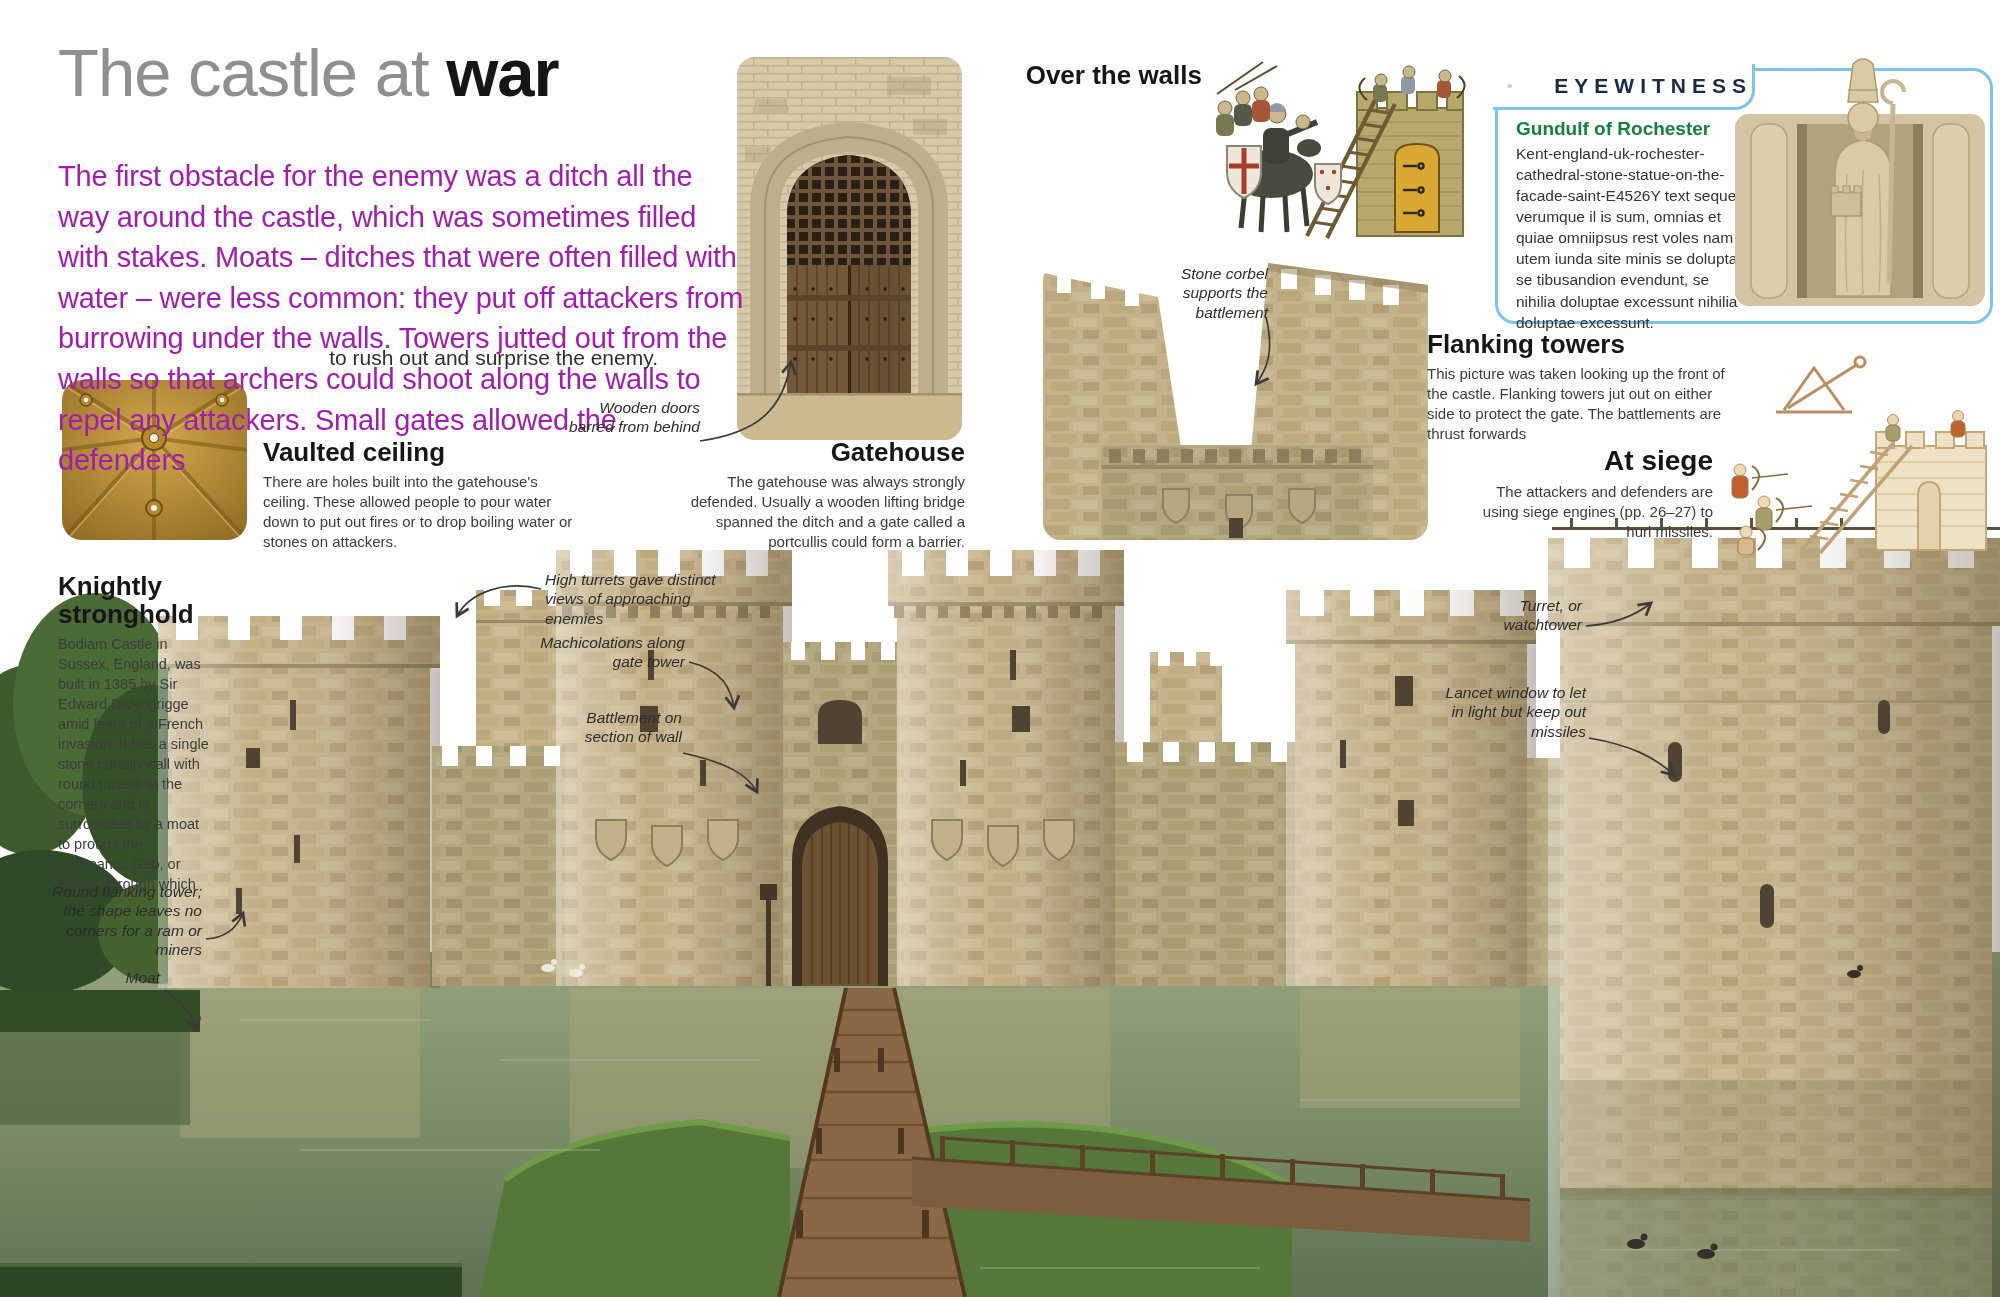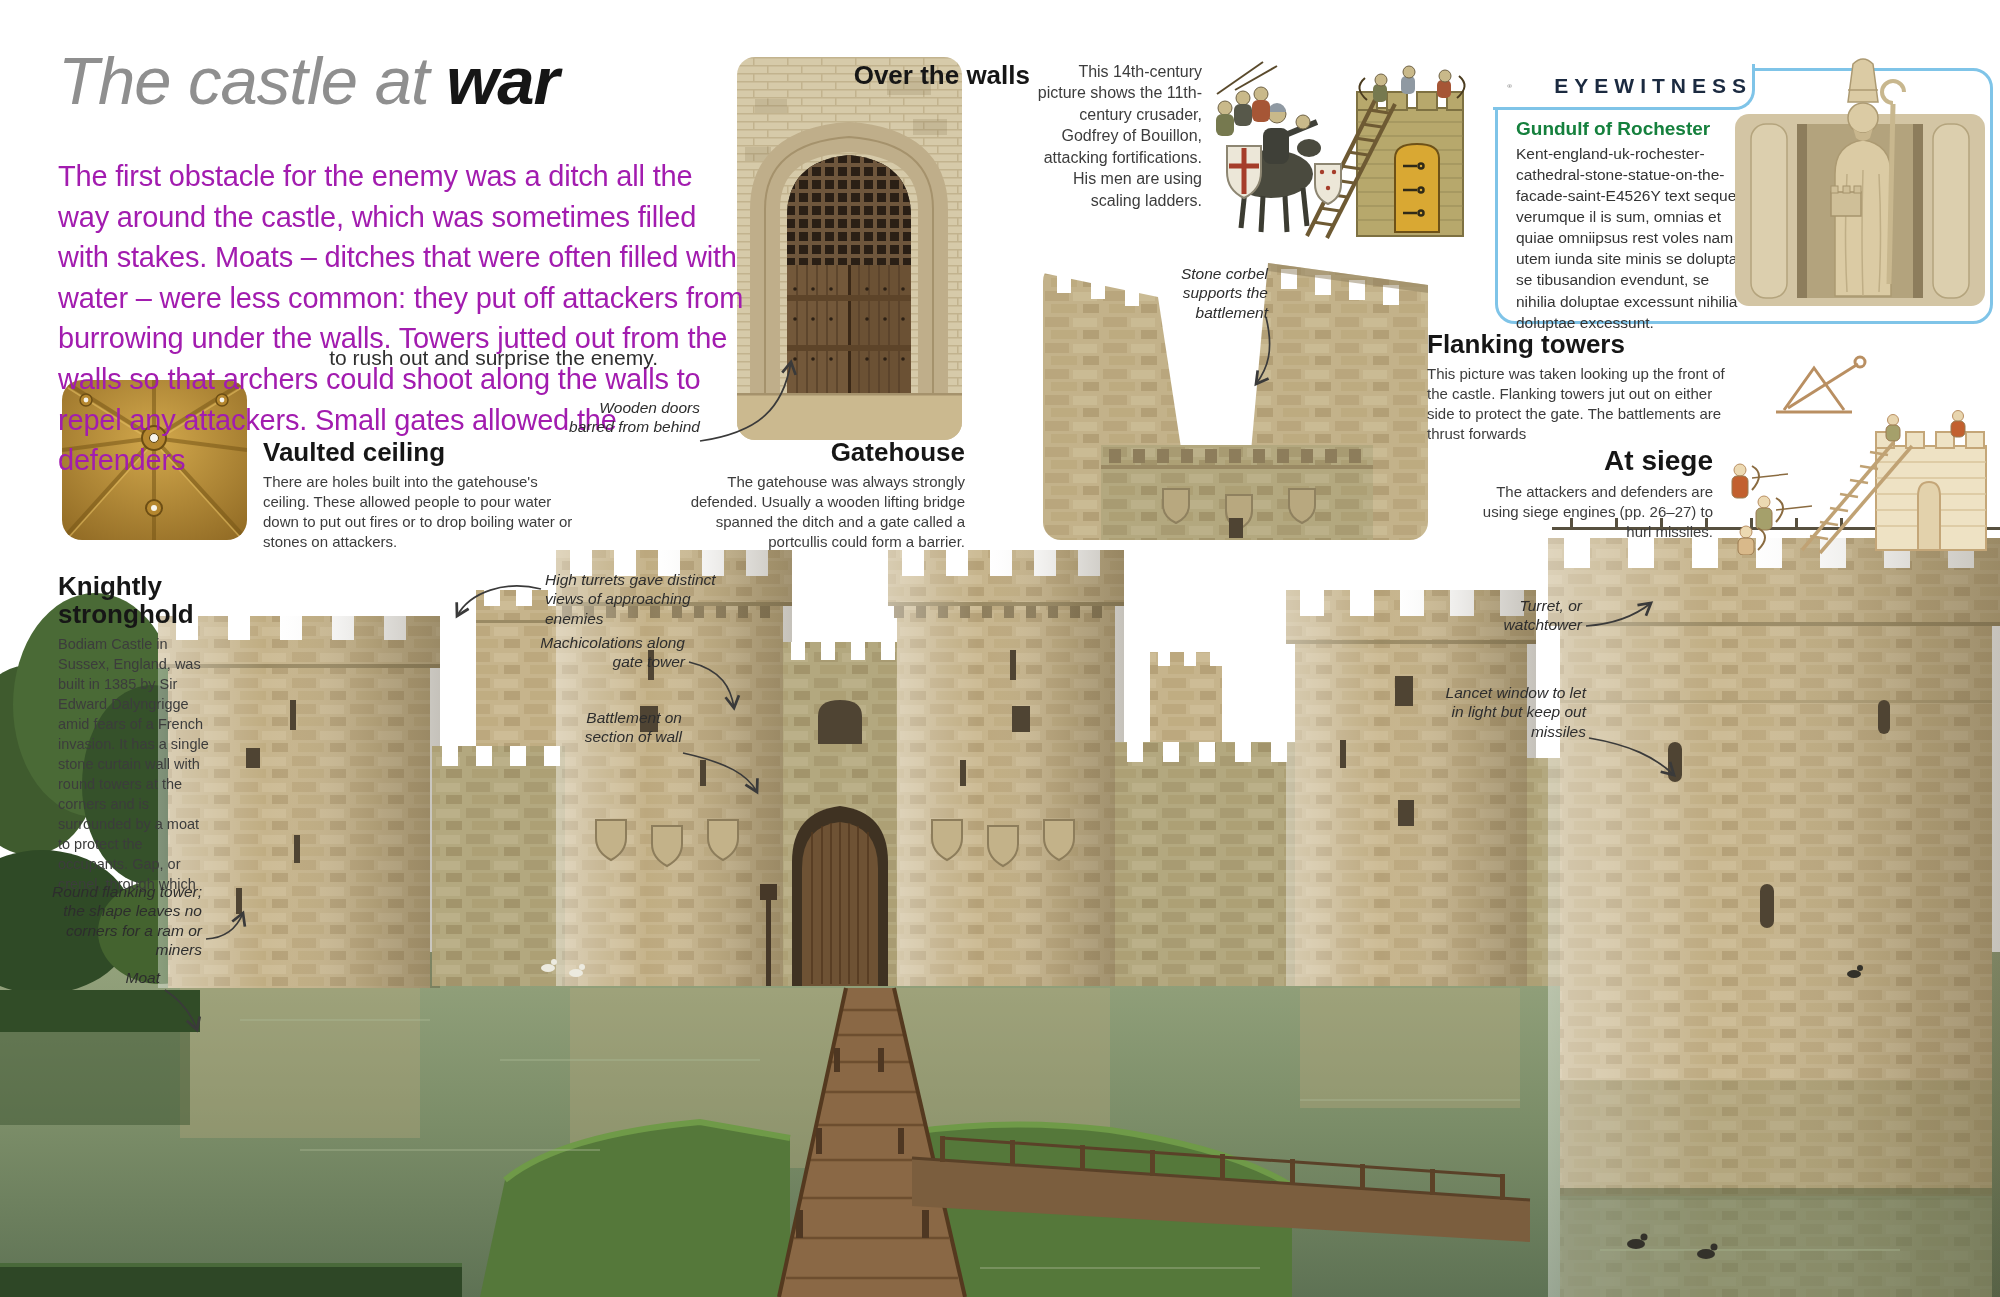--- a/index.html
+++ b/index.html
@@ -1,21 +1,21 @@
 <!DOCTYPE html>
 <html><head>
 <meta charset="utf-8">
 <style>
   html,body{margin:0;padding:0;background:#e8e8e8;}
   #page{position:relative;width:2000px;height:1297px;background:#ffffff;overflow:hidden;
         font-family:"Liberation Sans",sans-serif;color:#1e1e1e;}
   .abs{position:absolute;}
   .photo{position:absolute;overflow:hidden;}
   .photo svg{display:block;}
-  #page-title{left:58px;top:42px;font-size:67px;letter-spacing:-1px;white-space:nowrap;font-style:italic;}
+  #page-title{left:58px;top:34px;font-size:67px;letter-spacing:-1px;white-space:nowrap;}
   #page-title .lt{color:#8f8f8f;font-weight:400;}
   #page-title .bd{color:#161616;font-weight:700;}
   .intro{left:58px;top:156px;width:690px;font-size:29px;line-height:1.4;color:#a21caf;letter-spacing:-0.2px;}
   .intro-last{left:58px;top:346px;width:600px;text-align:right;font-size:21px;color:#2f2f2f;}
   .h{font-weight:700;font-size:26px;color:#161616;line-height:1.08;margin:0 0 6px 0;}
   .bodytxt{font-size:15px;line-height:1.34;color:#3c3c3c;margin:0;}
   .ra{text-align:right;}
   .ann{font-style:italic;font-size:15.5px;line-height:1.25;color:#2d2d2d;}
   
   #ew-box{left:1495px;top:68px;width:492px;height:250px;border:3px solid #7fc4e8;border-radius:20px;background:#fff;}
@@ -496,21 +496,20 @@
     </svg>
   </div>
   <div class="abs ann ra txt" style="right:1300px;top:398px;width:140px;">Wooden doors barred from behind</div>
   <div class="abs txt" style="right:1035px;top:438px;width:320px;">
     <div class="h ra">Gatehouse</div>
     <p class="bodytxt ra" style="width:300px;margin-left:20px;">The gatehouse was always strongly defended. Usually a wooden lifting bridge spanned the ditch and a gate called a portcullis could form a barrier.</p>
   </div>
 
   <div class="abs txt" style="right:798px;top:61px;display:flex;flex-direction:row;align-items:flex-start;">
     <div class="h" style="white-space:nowrap;">Over the walls</div>
-    <p class="bodytxt ra" style="width:172px;font-size:16px;">This 14th-century picture shows the 11th-century crusader, Godfrey of Bouillon, attacking fortifications. His men are using scaling ladders.</p>
   </div>
 
   <div class="photo imgz" style="left:1205px;top:50px;width:270px;height:190px;">
     <svg width="270" height="190" viewBox="0 0 270 190">
       <rect x="152" y="58" width="106" height="128" fill="#b7a86c" stroke="#7e7142" stroke-width="2"></rect>
       <g stroke="#8f8350" stroke-width="1" opacity="0.8">
         <line x1="152" y1="72" x2="258" y2="72"></line>
           <line x1="152" y1="86" x2="258" y2="86"></line>
           <line x1="152" y1="100" x2="258" y2="100"></line>
           <line x1="152" y1="114" x2="258" y2="114"></line>

